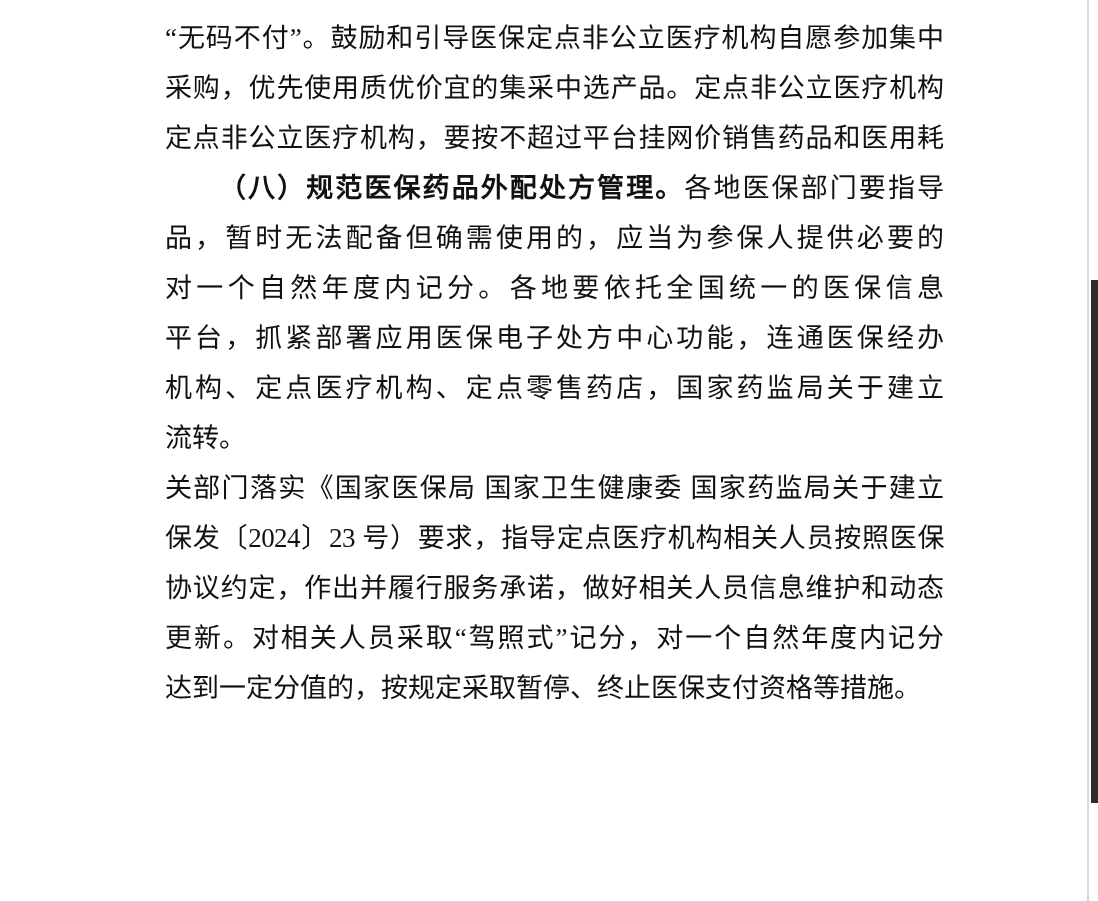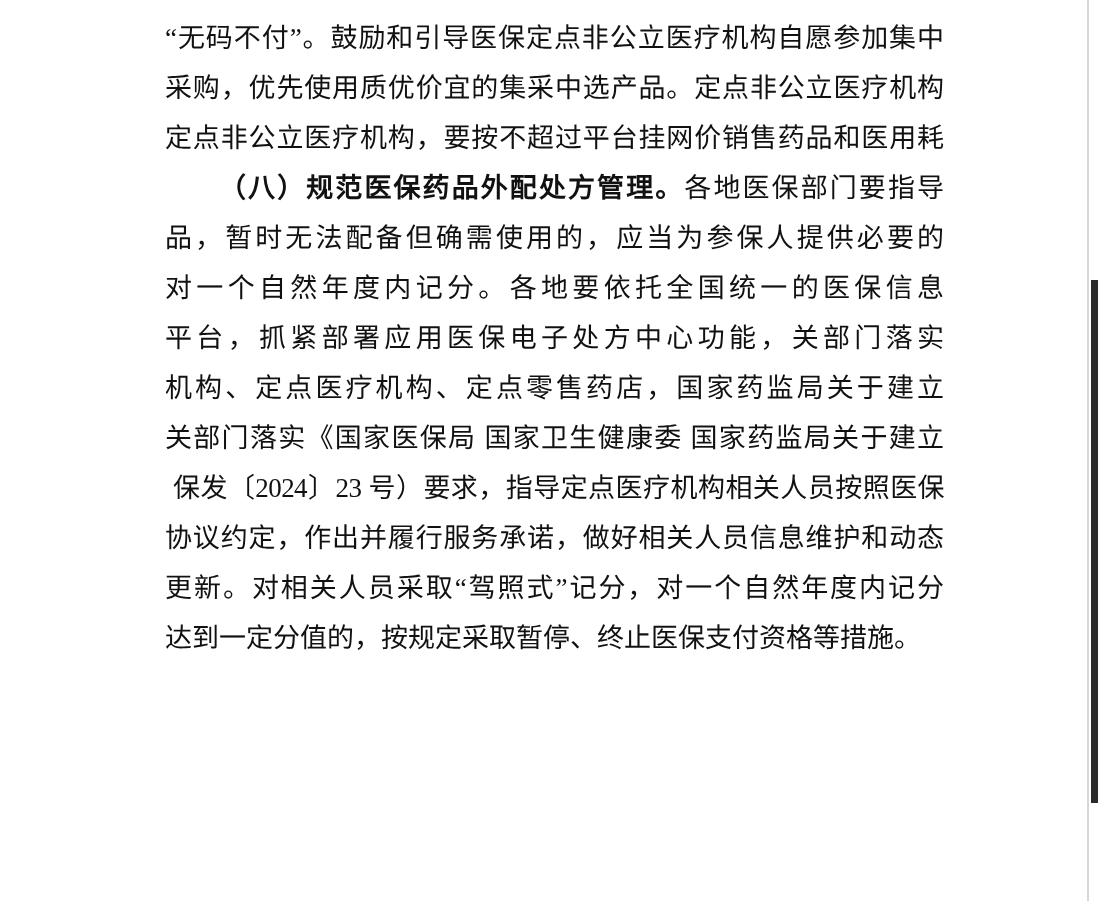--- a/index.html
+++ b/index.html
@@ -37,21 +37,20 @@
     overflow: hidden;
   }
   .line.last {
     text-align-last: left;
   }
   .line.indent {
     text-indent: 2em;
   }
   .line.tight {
     letter-spacing: -0.6px;
-    margin-left: 8px;
   }
   .heading-run {
     font-weight: 700;
   }
   
   .scrollbar {
     position: absolute;
     top: 0;
     right: 0;
     width: 12px;
@@ -83,22 +82,23 @@
 
     <div class="line">“无码不付”。鼓励和引导医保定点非公立医疗机构自愿参加集中</div>
     <div class="line">采购，优先使用质优价宜的集采中选产品。定点非公立医疗机构</div>
     <div class="line">定点非公立医疗机构，要按不超过平台挂网价销售药品和医用耗</div>
 
     <div class="line indent">
       <span class="heading-run">（八）规范医保药品外配处方管理。</span><span>各地医保部门要指导</span>
     </div>
     <div class="line">品，暂时无法配备但确需使用的，应当为参保人提供必要的</div>
     <div class="line">对一个自然年度内记分。各地要依托全国统一的医保信息</div>
-    <div class="line">平台，抓紧部署应用医保电子处方中心功能，关部门落实</div>
+    <div class="line">平台，抓紧部署应用医保电子处方中心功能，连通医保经办</div>
     <div class="line">机构、定点医疗机构、定点零售药店，国家药监局关于建立</div>
+    <div class="line last">流转。</div>
 
     <div class="line">关部门落实《国家医保局 国家卫生健康委 国家药监局关于建立</div>
     <div class="line tight">保发〔2024〕23 号）要求，指导定点医疗机构相关人员按照医保</div>
     <div class="line">协议约定，作出并履行服务承诺，做好相关人员信息维护和动态</div>
     <div class="line">更新。对相关人员采取“驾照式”记分，对一个自然年度内记分</div>
     <div class="line last">达到一定分值的，按规定采取暂停、终止医保支付资格等措施。</div>
 
   </div>
 
   <div class="scrollbar">

